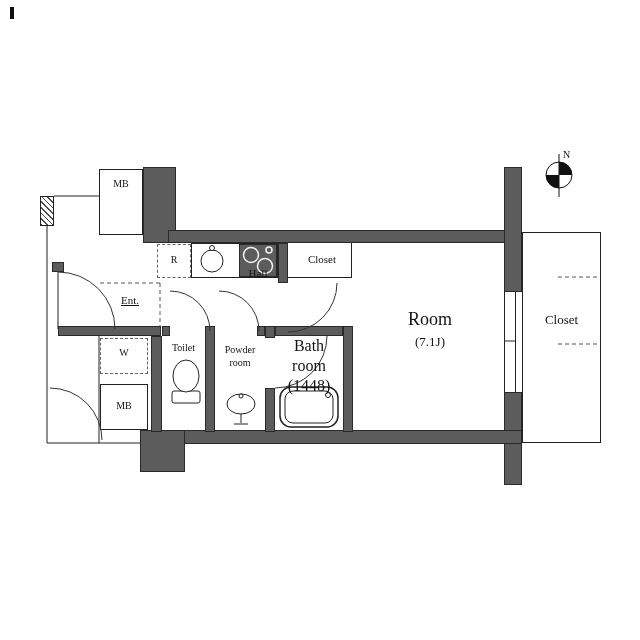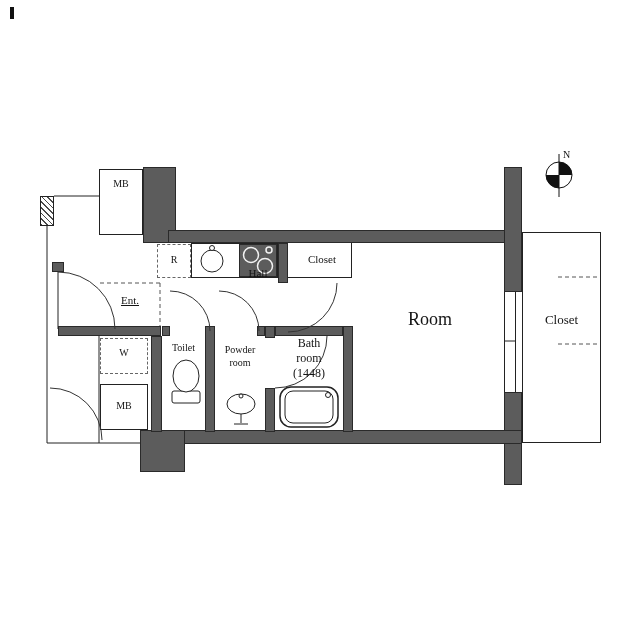--- a/index.html
+++ b/index.html
@@ -130,20 +130,21 @@
       <text x="563" y="158" font-size="10" fill="#111" font-family="Liberation Serif, serif">N</text>
     </g>
   </svg>
 
   <div class="lbl" style="left:99px;top:178px;width:44px;font-size:10px;">MB</div>
   <div class="lbl" style="left:99px;top:294px;width:62px;font-size:11px;text-decoration:underline;">Ent.</div>
   <div class="lbl" style="left:157px;top:254px;width:34px;font-size:10px;">R</div>
   <div class="lbl" style="left:230px;top:267px;width:56px;font-size:11px;">Hall</div>
   <div class="lbl" style="left:288px;top:253px;width:68px;font-size:11px;">Closet</div>
   <div class="lbl" style="left:355px;top:308px;width:150px;font-size:18px;">Room</div>
+  <div class="lbl" style="left:355px;top:334px;width:150px;font-size:13px;">(7.1J)</div>
   <div class="lbl" style="left:522px;top:312px;width:79px;font-size:13px;">Closet</div>
   <div class="lbl" style="left:100px;top:347px;width:48px;font-size:10px;">W</div>
   <div class="lbl" style="left:162px;top:342px;width:43px;font-size:10px;font-family:Liberation Serif, serif;">Toilet</div>
   <div class="lbl" style="left:215px;top:344px;width:50px;font-size:10px;"><span>Powder</span><br><span>room</span></div>
-  <div class="lbl" style="left:275px;top:336px;width:68px;font-size:12px;"><span>Bath</span><br><span>room</span><br><span>(1448)</span></div>
+  <div class="lbl" style="left:275px;top:336px;width:68px;font-size:16px;"><span>Bath</span><br><span>room</span><br><span>(1448)</span></div>
   <div class="lbl" style="left:100px;top:400px;width:48px;font-size:10px;">MB</div>
 
 </div>
 
 </body></html>

